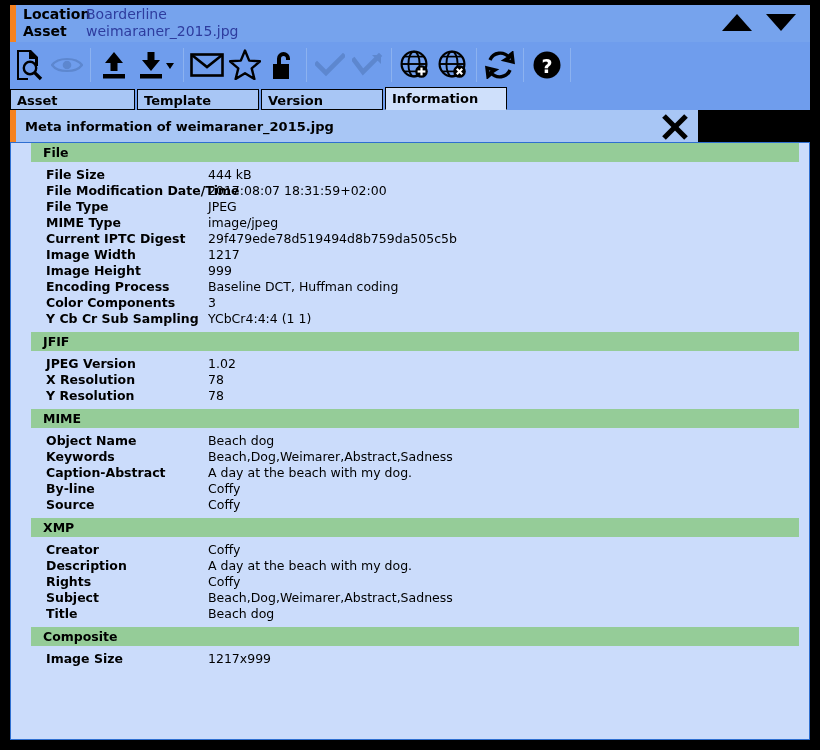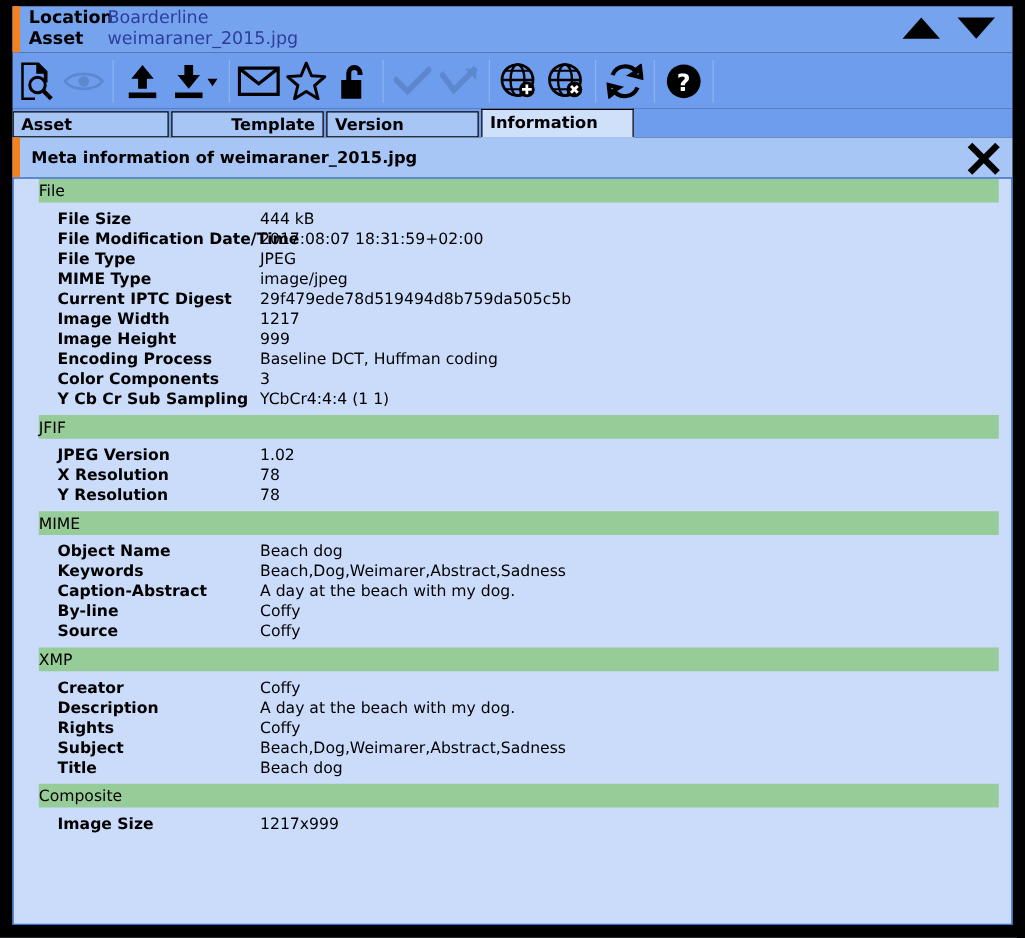--- a/index.html
+++ b/index.html
@@ -130,36 +130,36 @@
     background: #a8c6f5;
     font-size: 13px;
     font-weight: bold;
     color: #000000;
     padding: 0 6px;
     margin-right: 2px;
     cursor: pointer;
     white-space: nowrap;
   }
   .tab.w1 { width: 125px; }
-  .tab.w2 { width: 122px; text-align: right; }
+  .tab.w2 { width: 122px; }
   .tab.w3 { width: 122px; }
   .tab.w4 { width: 122px; }
   .tab.active {
     background: #cfe0fb;
     border-bottom: 1px solid #cfe0fb;
     height: 23px;
     line-height: 22px;
   }
 
   
   #meta-title-bar {
     position: absolute;
     left: 10px;
     top: 110px;
-    width: 800px;
+    width: 688px;
     height: 32px;
     background: #a8c6f5;
     box-sizing: border-box;
   }
   #meta-title-text {
     position: absolute;
     left: 15px;
     top: 9px;
     font-size: 13px;
     font-weight: bold;
@@ -189,23 +189,23 @@
   }
   .section {
     margin: 0;
   }
   .sec-head {
     margin: 0 10px 0 20px;
     height: 19px;
     line-height: 19px;
     background: #95cc98;
     font-size: 12.5px;
-    font-weight: normal;
-    color: #000000;
-    padding-left: 0;
+    font-weight: bold;
+    color: #000000;
+    padding-left: 12px;
     box-sizing: border-box;
   }
   .sec-rows {
     padding: 5px 0 5px 0;
   }
   .row {
     height: 16px;
     line-height: 16px;
     font-size: 12.5px;
     white-space: nowrap;

